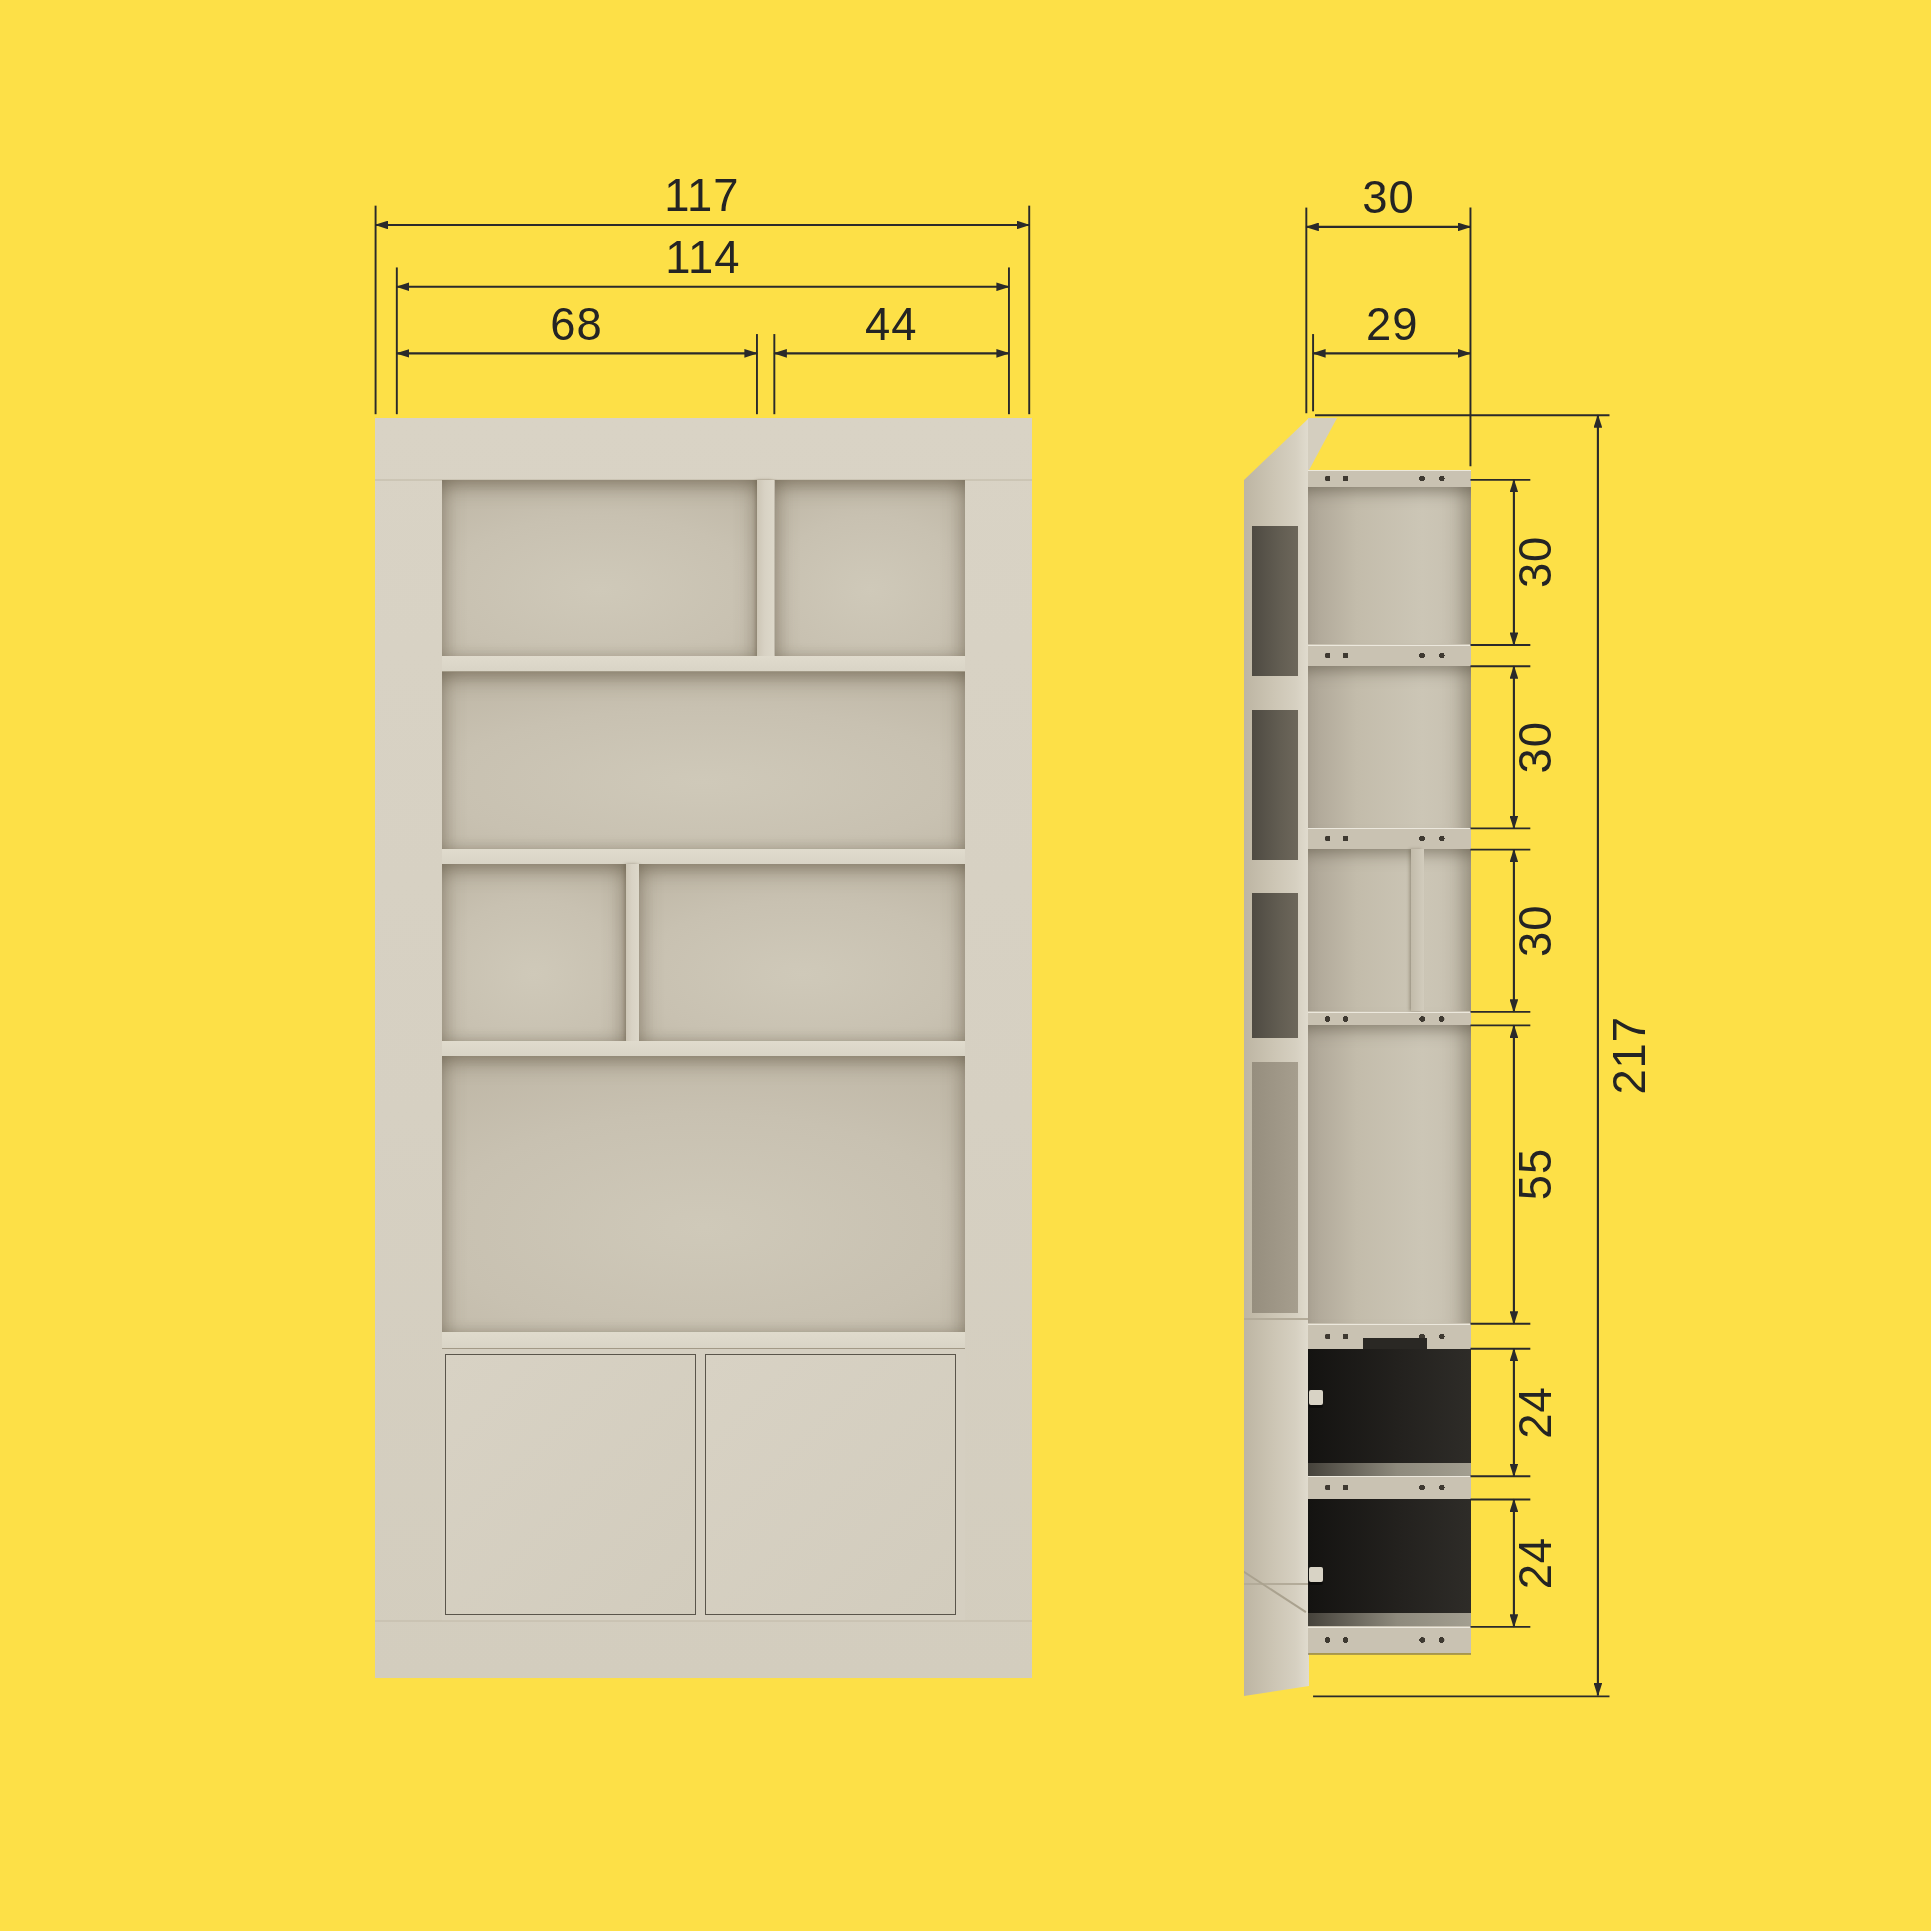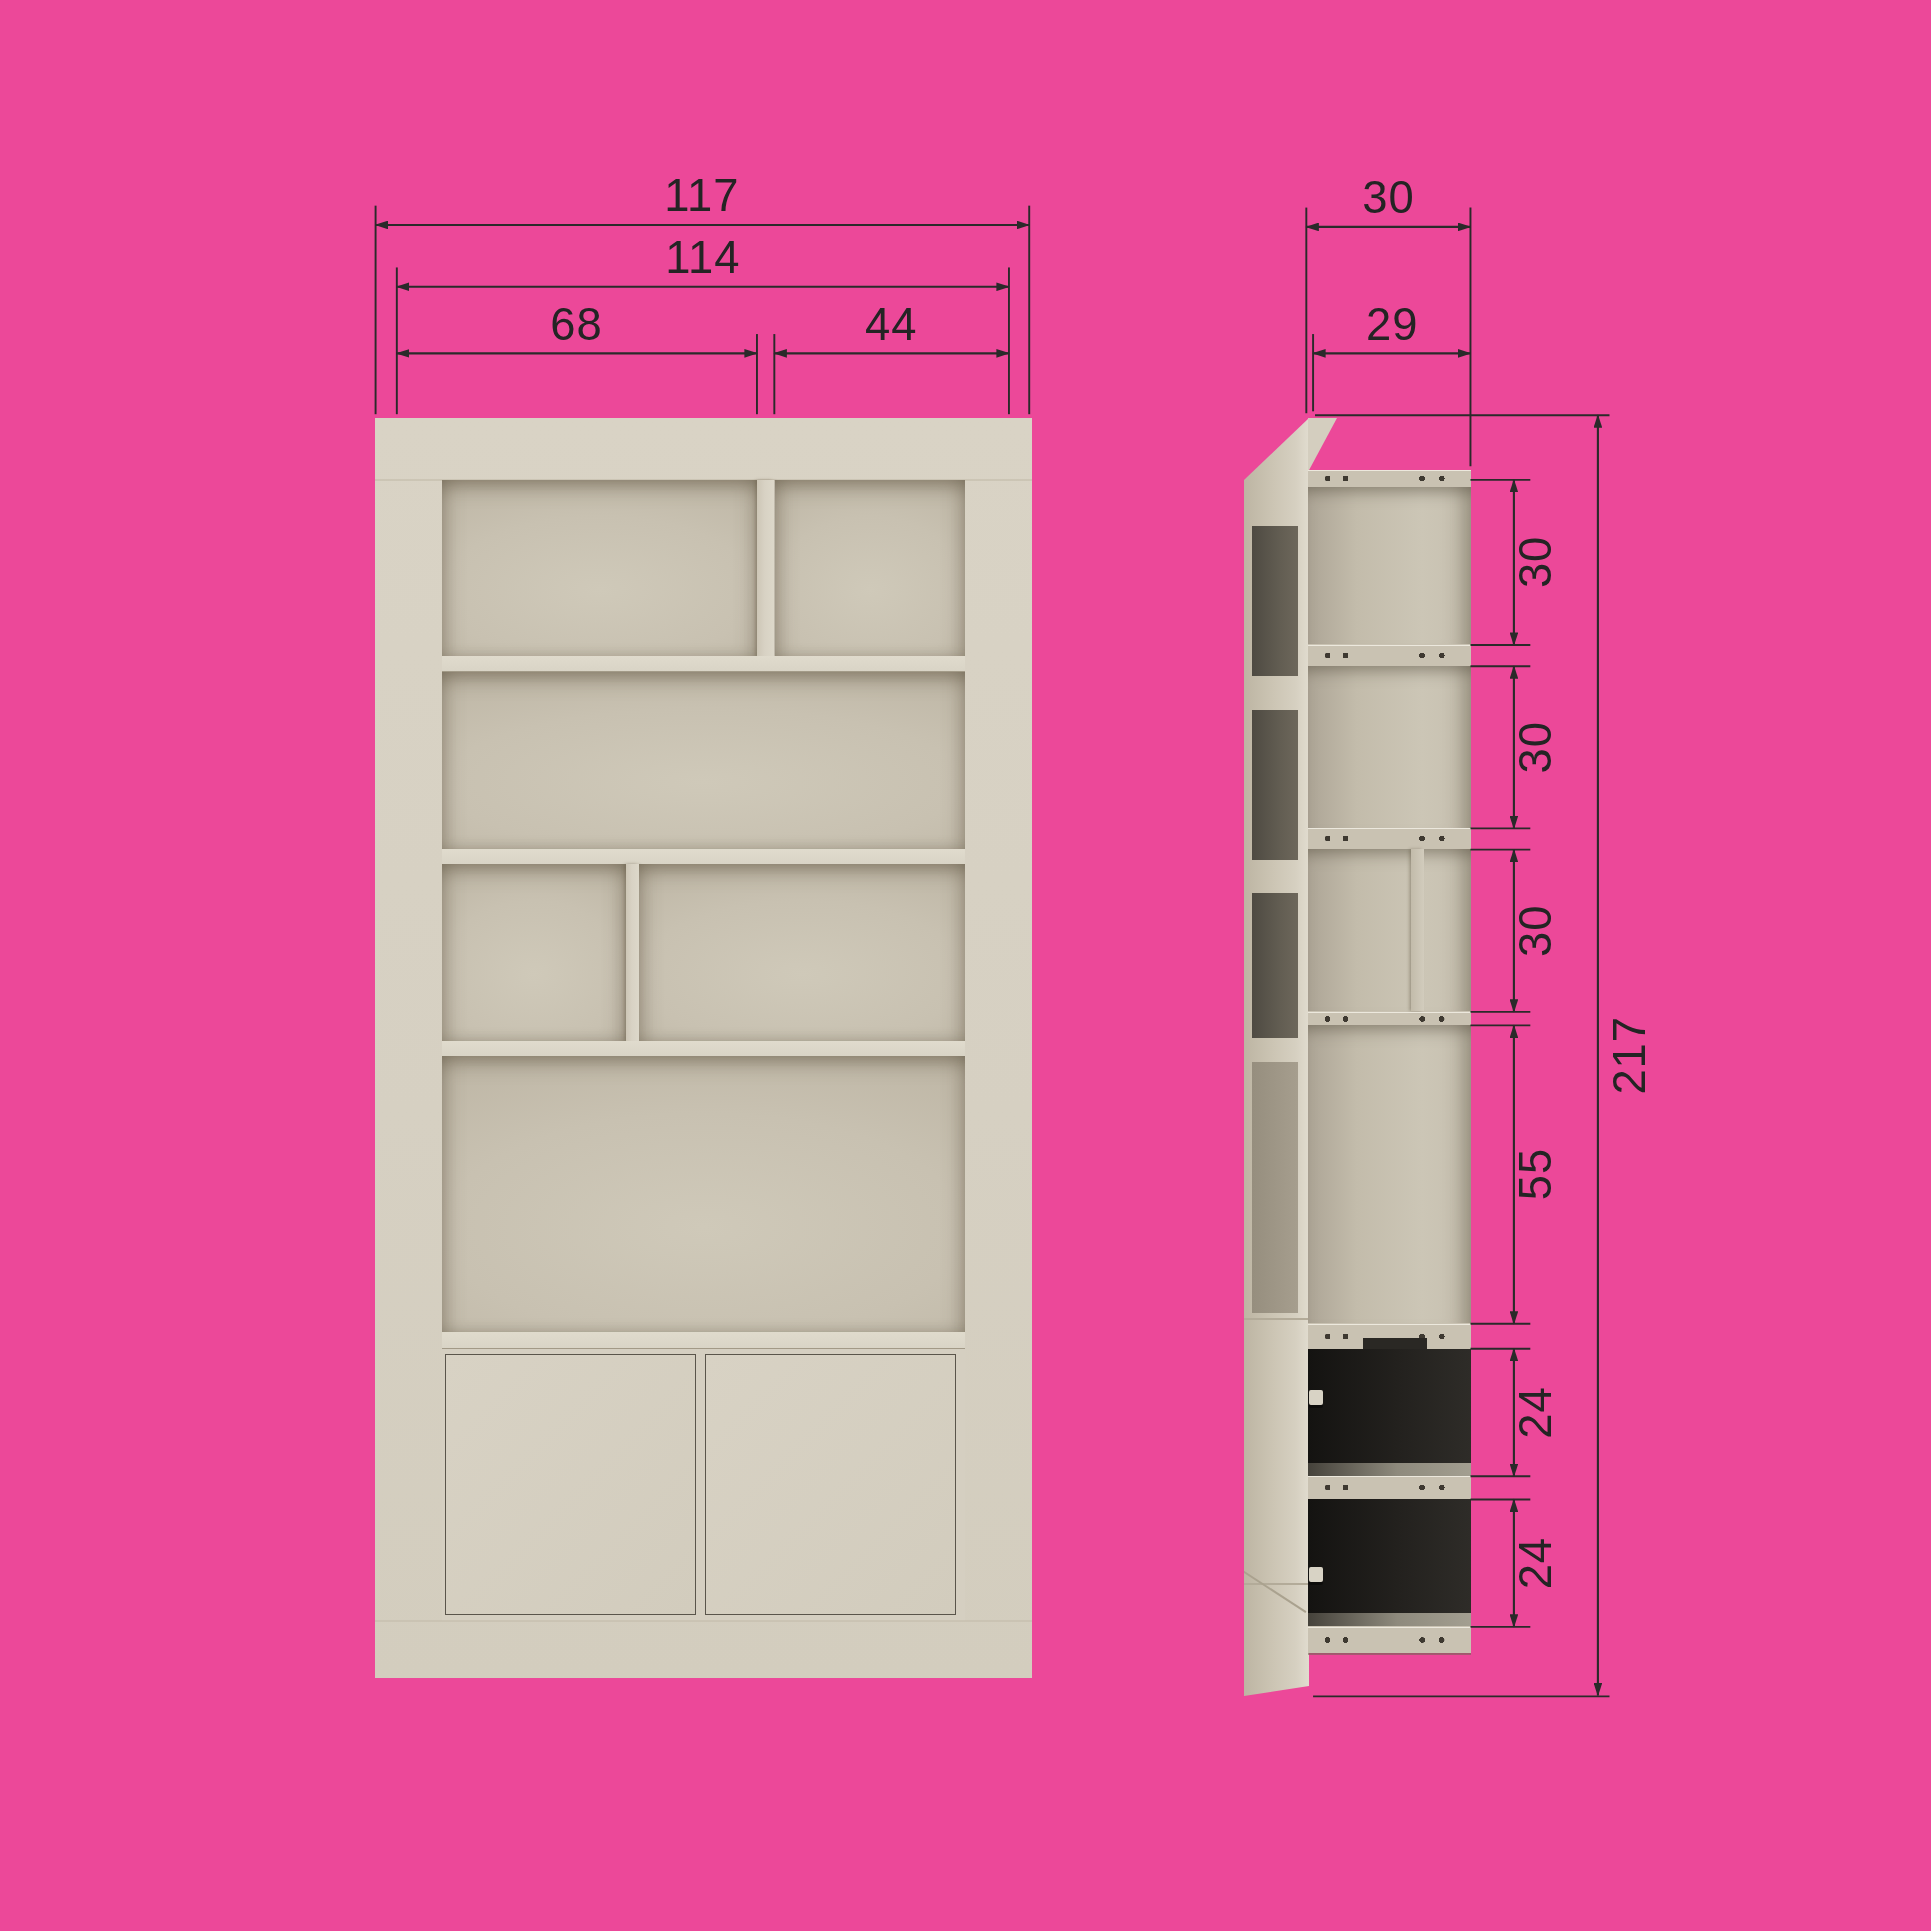--- a/index.html
+++ b/index.html
@@ -1,16 +1,16 @@
 <!DOCTYPE html>
 <html><head>
 <meta charset="utf-8">
 <style>
   html,body{margin:0;padding:0;background:#ffffff;}
-  .canvas{position:relative;width:1931px;height:1931px;background:#ec4899;overflow:hidden;
+  .canvas{position:relative;width:1931px;height:1931px;background:#fde047;overflow:hidden;
           font-family:"Liberation Sans", sans-serif;}
   .abs{position:absolute;}
 
   
   .front{left:375px;top:418px;width:657px;height:1260px;
          background:linear-gradient(180deg,#d9d3c5 0%,#d6d0c2 55%,#d3cdbe 100%);}
   .front .rail-joint{left:0;top:61px;width:657px;height:1.9px;background:#c6bfae;opacity:.7;}
   .front .bottom-joint{left:0;top:1202px;width:657px;height:1.9px;background:#c6bfae;opacity:.7;}
   .opening{background:radial-gradient(ellipse 90% 75% at 50% 62%, #cfc9b9 0%, #c8c1b1 55%, #bdb5a4 100%);
            box-shadow:inset 0 15.4px 19.3px -9.7px rgba(92,82,62,.55),

